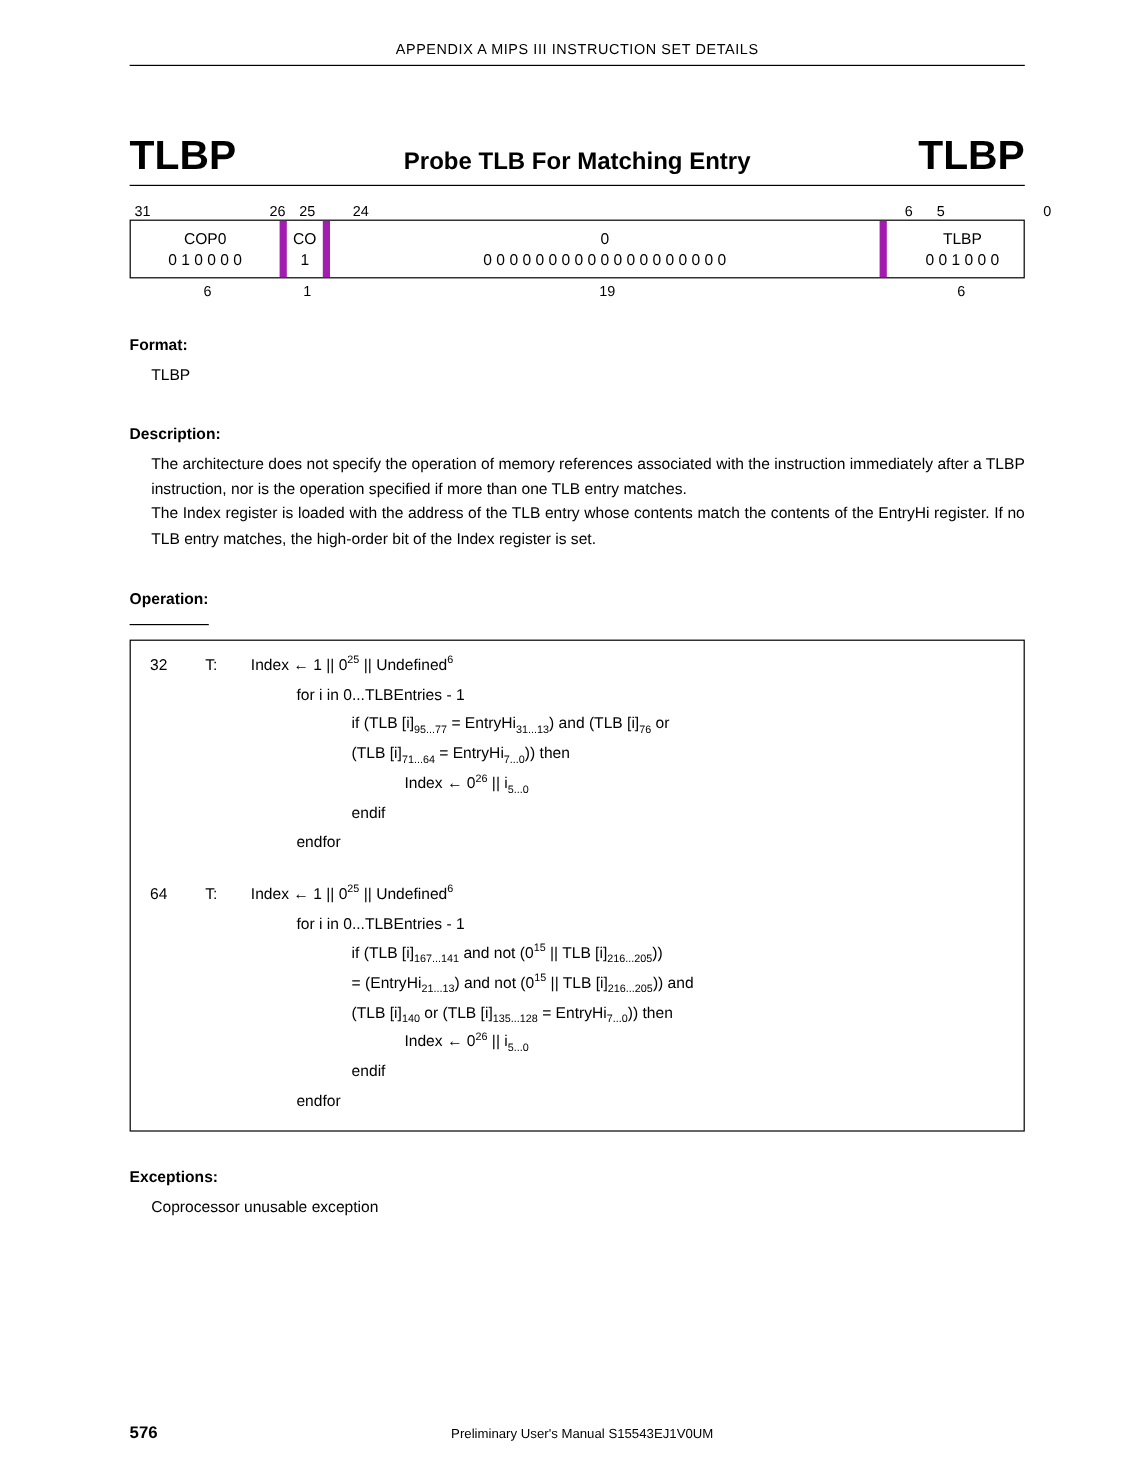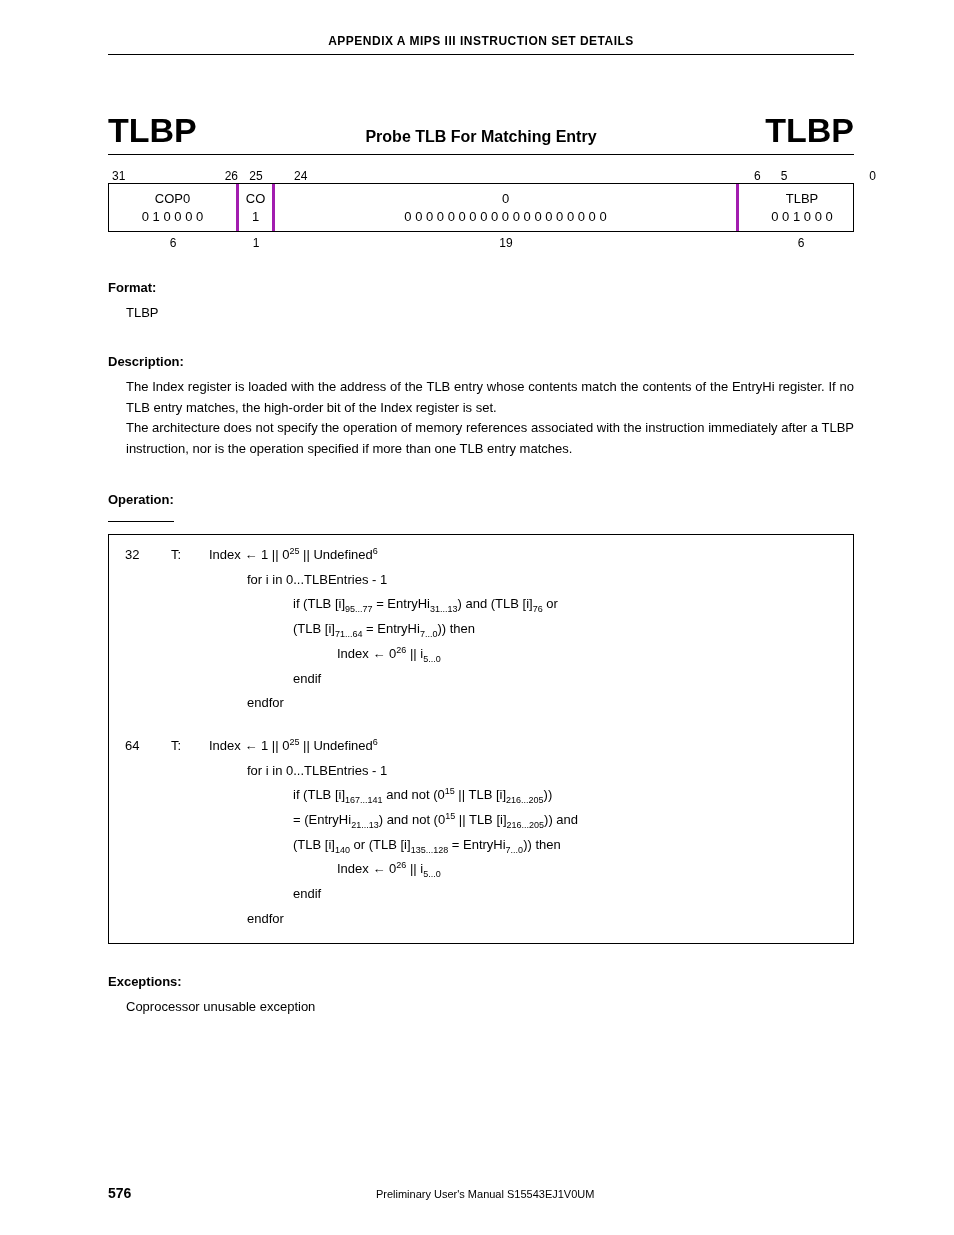--- a/index.html
+++ b/index.html
@@ -1,27 +1,27 @@
 <!DOCTYPE html>
 <html><head>
   <meta charset="utf-8">
   <style>
     * { box-sizing: border-box; margin: 0; padding: 0; }
     html, body { width: 954px; background: #fff; font-family: Arial, Helvetica, sans-serif; color: #000; }
     .page { width: 954px; min-height: 1235px; padding: 34px 100px 30px 108px; position: relative; }
-    .appendix-header { text-align: center; font-size: 12px; font-weight: bold; letter-spacing: 0.5px; padding-bottom: 6px; border-bottom: 1px solid #000; margin-bottom: 56px; }
+    .appendix-header { text-align: center; font-size: 12px; font-weight: normal; letter-spacing: 0.5px; padding-bottom: 6px; border-bottom: 1px solid #000; margin-bottom: 56px; }
     .titlebar { display: flex; align-items: baseline; justify-content: space-between; border-bottom: 1px solid #000; padding-bottom: 4px; }
     .mnemonic { font-size: 34px; font-weight: bold; }
-    .instr-title { font-size: 16px; font-weight: bold; }
+    .instr-title { font-size: 20px; font-weight: bold; }
     .encoding { margin-top: 10px; }
     .bitrow { display: flex; width: 100%; }
     .bits { display: flex; align-items: flex-end; font-size: 12px; height: 18px; justify-content: flex-end; }
     .bits > div { text-align: center; }
     .enc-table { display: flex; border: 1px solid #000; }
-    .enc-cell { border-right: 3px solid #a21caf; text-align: center; font-size: 13px; padding: 6px 4px; line-height: 1.35; }
+    .enc-cell { border-right: 6px solid #a21caf; text-align: center; font-size: 13px; padding: 6px 4px; line-height: 1.35; }
     .enc-cell:last-child { border-right: none; }
     .widthrow { display: flex; font-size: 12px; margin-top: 4px; }
     .widthrow > div { text-align: center; }
     .bits .c1, .enc-cell.c1, .widthrow .c1 { width: 130px; flex: 0 0 130px; }
     .bits .c2, .enc-cell.c2, .widthrow .c2 { width: 36px; flex: 0 0 36px; }
     .bits .c3, .enc-cell.c3, .widthrow .c3 { width: 464px; flex: 0 0 464px; }
     .bits .c4, .enc-cell.c4, .widthrow .c4 { width: 126px; flex: 0 0 126px; }
     .bits .c1 { text-align: left; padding-left: 4px; }
     .bits .c1 span.right { float: right; }
     .bits .c4 { text-align: right; padding-right: 4px; }
@@ -91,22 +91,22 @@
       <div class="c3">19</div>
       <div class="c4">6</div>
     </div>
   </div>
 
   <div class="section-label">Format:</div>
   <div class="section-body">TLBP</div>
 
   <div class="section-label">Description:</div>
   <div class="section-body">
+    <div>The architecture does not specify the operation of memory references associated with the instruction immediately after a TLBP instruction, nor is the operation specified if more than one TLB entry matches.</div>
     <div>The Index register is loaded with the address of the TLB entry whose contents match the contents of the EntryHi register.  If no TLB entry matches, the high-order bit of the Index register is set.</div>
-    <div>The architecture does not specify the operation of memory references associated with the instruction immediately after a TLBP instruction, nor is the operation specified if more than one TLB entry matches.</div>
   </div>
 
   <div style="margin-top:30px;">
     <span class="section-label underline" style="margin-top:0;">Operation:</span>
   </div>
   <div class="ops-wrap">
     <div class="ops">
 
       <div class="op-block">
         <div class="op-mode">32</div>

